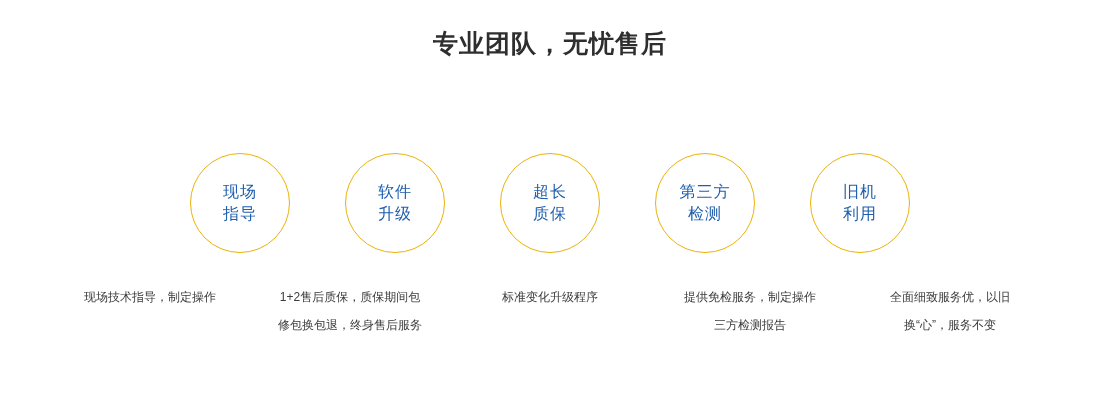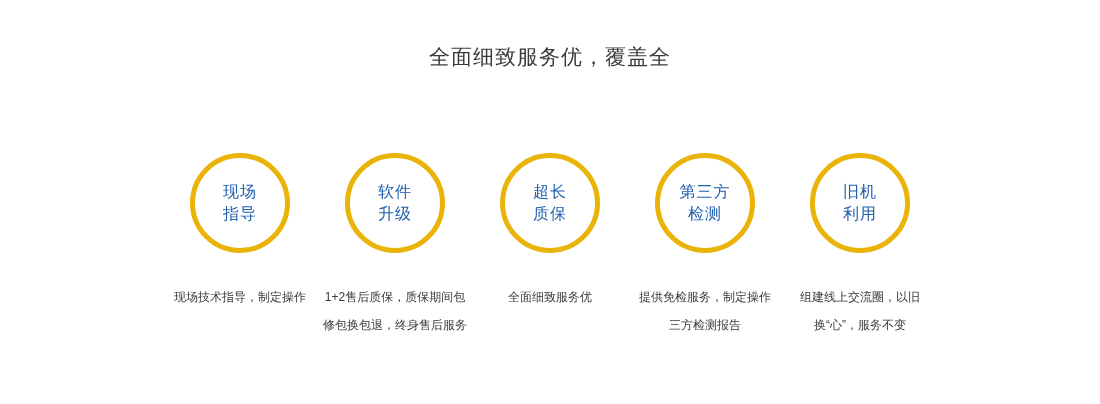--- a/index.html
+++ b/index.html
@@ -63,21 +63,21 @@
     width: 155px;
     display: flex;
     flex-direction: column;
     align-items: center;
   }
 
   .feature-circle {
     width: 100px;
     height: 100px;
     border-radius: 50%;
-    border: 5px solid #eab308;
+    border: 1px solid #eab308;
     background: #ffffff;
     display: flex;
     flex-direction: column;
     justify-content: center;
     align-items: center;
     box-sizing: border-box;
   }
 
   .circle-line {
     font-size: 16px;
@@ -89,20 +89,21 @@
 
   
   .caption-row {
     position: absolute;
     top: 283px;
     left: 0;
     width: 1100px;
     display: flex;
     justify-content: center;
     align-items: flex-start;
+    gap: 45px;
   }
 
   .caption-item {
     width: 155px;
     text-align: center;
   }
 
   .caption-line {
     display: block;
     font-size: 12px;
@@ -110,21 +111,21 @@
     color: #3b3b3b;
     white-space: nowrap;
   }
 </style>
 </head>
 <body>
 
 <div class="section">
 
   <div class="heading-block">
-    <h2 class="sub-title">全面细致服务优，覆盖全</h2>
+    <h1 class="main-title">专业团队，无忧售后</h1>
   </div>
 
   <div class="feature-row">
 
     <div class="feature-item">
       <div class="feature-circle">
         <span class="circle-line">现场</span>
         <span class="circle-line">指导</span>
       </div>
     </div>
@@ -164,28 +165,28 @@
     <div class="caption-item">
       <span class="caption-line">现场技术指导，制定操作</span>
     </div>
 
     <div class="caption-item">
       <span class="caption-line">1+2售后质保，质保期间包</span>
       <span class="caption-line">修包换包退，终身售后服务</span>
     </div>
 
     <div class="caption-item">
-      <span class="caption-line">全面细致服务优</span>
+      <span class="caption-line">标准变化升级程序</span>
     </div>
 
     <div class="caption-item">
       <span class="caption-line">提供免检服务，制定操作</span>
       <span class="caption-line">三方检测报告</span>
     </div>
 
     <div class="caption-item">
-      <span class="caption-line">组建线上交流圈，以旧</span>
+      <span class="caption-line">全面细致服务优，以旧</span>
       <span class="caption-line">换“心”，服务不变</span>
     </div>
 
   </div>
 
 </div>
 
 </body></html>

